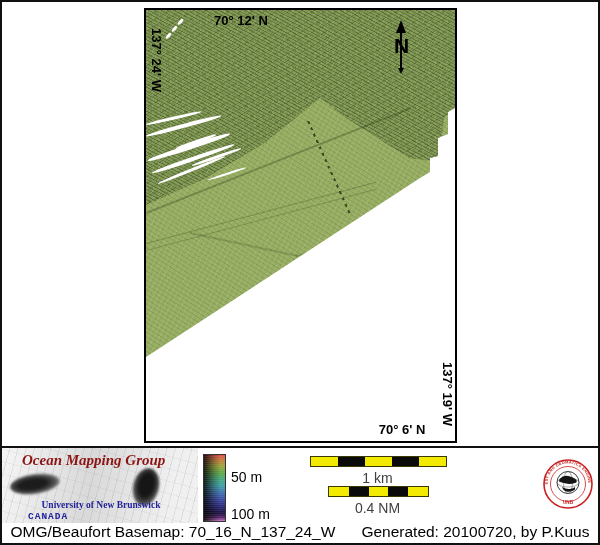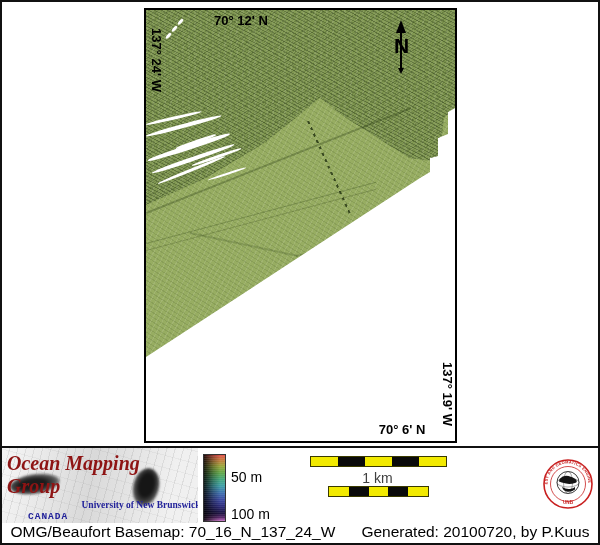--- a/index.html
+++ b/index.html
@@ -40,24 +40,24 @@
   #logo{position:absolute;left:0;top:446px;width:196px;height:75px;
         background:linear-gradient(100deg,#f6f6f6,#d9d9d9 45%,#f0f0f0 85%);overflow:hidden;}
   #logo .sketch{position:absolute;inset:0;
         background-image:repeating-linear-gradient(105deg, transparent 0 7px, rgba(110,110,110,0.14) 7px 8px),
                          repeating-linear-gradient(15deg, transparent 0 11px, rgba(120,120,120,0.08) 11px 12px);}
   .blob{position:absolute;border-radius:50%;filter:blur(1px);}
   #blobL{left:8px;top:26px;width:50px;height:20px;transform:rotate(-8deg);
          background:radial-gradient(ellipse at 45% 50%, #1c1c1c 0 35%, #555 60%, rgba(120,120,120,0.25) 80%, transparent 100%);}
   #blobR{left:131px;top:20px;width:26px;height:38px;transform:rotate(14deg);
          background:radial-gradient(ellipse at 50% 45%, #161616 0 38%, #4a4a4a 62%, rgba(120,120,120,0.25) 82%, transparent 100%);}
-  #logo-title{position:absolute;left:5px;top:4px;width:188px;font-family:"Liberation Serif",serif;
-              font-style:italic;font-weight:bold;font-size:20px;}
+  #logo-title{position:absolute;left:20px;top:4px;width:188px;font-family:"Liberation Serif",serif;
+              font-style:italic;font-weight:bold;font-size:15px;}
   #logo-sub{position:absolute;left:1px;top:52px;width:196px;text-align:center;
-            font-family:"Liberation Serif",serif;font-weight:bold;font-size:9.5px;margin-left:40px;}
+            font-family:"Liberation Serif",serif;font-weight:bold;font-size:9.5px;}
   #logo-country{position:absolute;left:0px;top:63px;width:196px;text-align:left;
             font-family:Liberation Mono, monospace;font-weight:bold;font-size:9.5px;letter-spacing:1px;padding-left:26px;}
 
   #colorbar{position:absolute;left:201px;top:452px;width:21px;height:66px;border:1px solid #333;
     background-image:
       repeating-linear-gradient(0deg, rgba(255,255,255,0.08) 0 1px, transparent 1px 2px),
       linear-gradient(90deg, rgba(0,0,0,0.85) 0%, rgba(0,0,0,0.30) 45%, rgba(0,0,0,0) 78%),
       linear-gradient(180deg,#e0524a 0%,#c8793f 7%,#9aa83d 17%,#63a84b 27%,#46a87e 37%,#3f9fa8 47%,#3f6fb0 58%,#3c49a0 68%,#2c2a78 78%,#1c1442 88%,#5e2a6e 95%,#c873c8 100%);}
   .cb-label{position:absolute;left:229px;font-size:14px;color:#000;}
 
@@ -139,20 +139,21 @@
   </div>
   <div class="sb-label" style="left:308px;top:468px;width:135px;">1 km</div>
 
   <div class="scalebar" style="left:326px;top:484px;width:99px;">
     <div class="seg-y"></div>
     <div class="seg-b"></div>
     <div class="seg-y"></div>
     <div class="seg-b"></div>
     <div class="seg-y"></div>
   </div>
+  <div class="sb-label" style="left:326px;top:498px;width:99px;">0.4 NM</div>
 
   <svg id="seal" width="52" height="52" viewBox="0 0 52 52">
     <circle cx="26" cy="26" r="24" fill="none" stroke="#c82020" stroke-width="1.6"></circle>
     <circle cx="26" cy="26" r="17.5" fill="none" stroke="#c82020" stroke-width="0.8"></circle>
     <circle cx="26" cy="24.5" r="11" fill="#fdfdfd" stroke="#222" stroke-width="0.9"></circle>
     <ellipse cx="26" cy="24.5" rx="11" ry="4.5" fill="none" stroke="#555" stroke-width="0.5"></ellipse>
     <ellipse cx="26" cy="24.5" rx="4.5" ry="11" fill="none" stroke="#555" stroke-width="0.5"></ellipse>
     <path d="M17.5,21 q4,-4.5 9,-3 q5,1 7.5,3.5 q2,2.5 -1,3.5 q-5,1.5 -9,0.5 q-5,-1 -7,-2 z" fill="#141414"></path>
     <path d="M20,29 q4,2.5 8,2 q3.5,-0.5 5,-2 l0,2.5 q-4,3 -8.5,2 q-3.5,-1 -4.5,-4.5 z" fill="#141414"></path>
     <defs>

